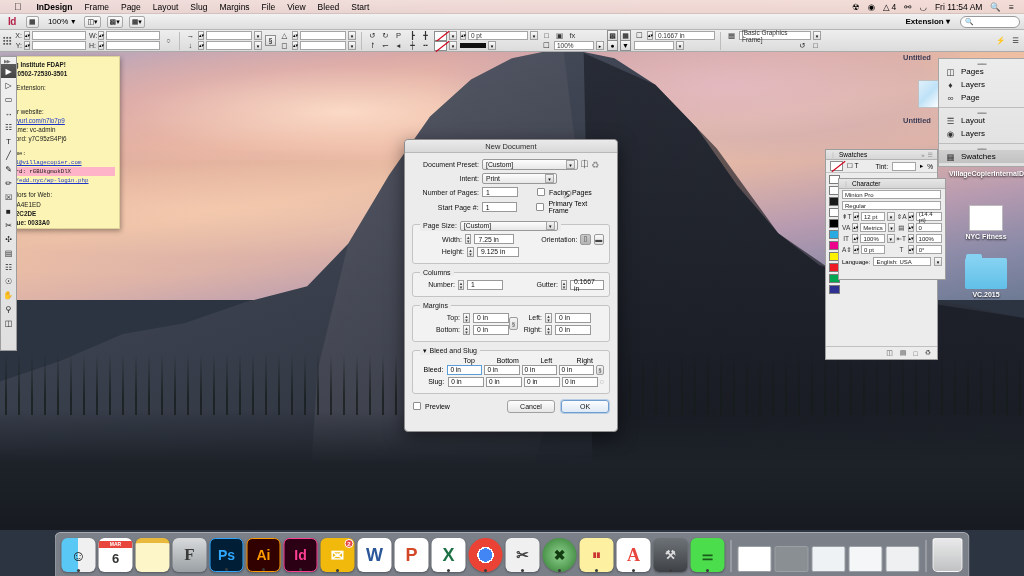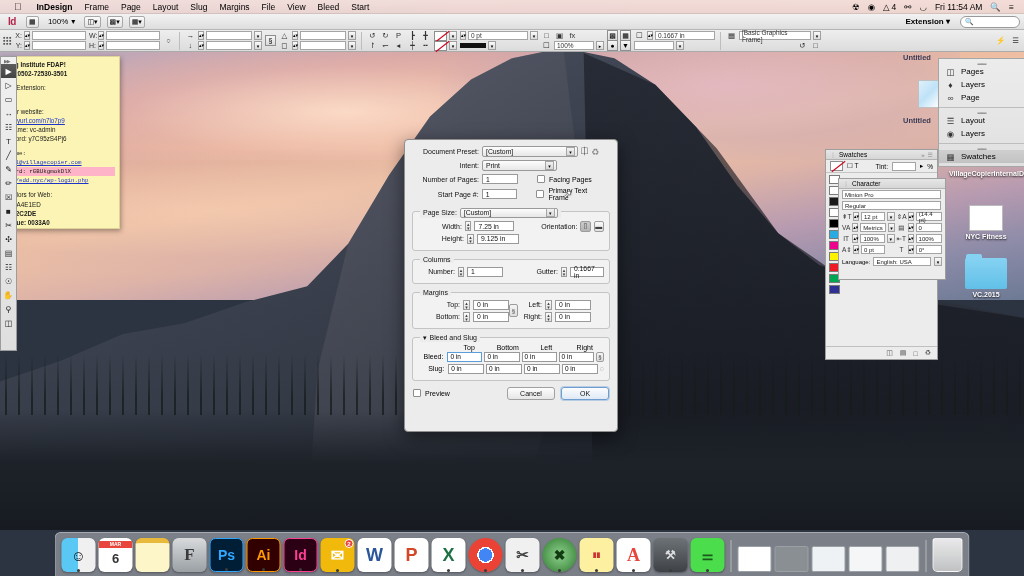--- a/index.html
+++ b/index.html
@@ -753,20 +753,21 @@
     <span class="hdr"></span><span class="ln"></span><span class="ln"></span><span class="ln"></span><span class="ln"></span><span class="ln"></span>
   </span>
   <span>NYC Fitness</span>
 </div>
 <div class="deskitem" style="left:949px; top:258px;">
   <span class="glyph folder"></span>
   <span>VC.2015</span>
 </div>
 
 <div id="newdoc">
+  <div class="dtitle">New Document</div>
 
   <div class="drow" style="padding-top:6px;">
     <span class="dlabel" style="width:66px">Document Preset:</span>
     <span class="dselect" style="width:96px">
       <span>[Custom]</span>
       <span class="arrow">▾</span>
     </span>
     <span style="font-size:9px">⎅</span>
     <span style="font-size:9px;color:#888">♻</span>
   </div>

